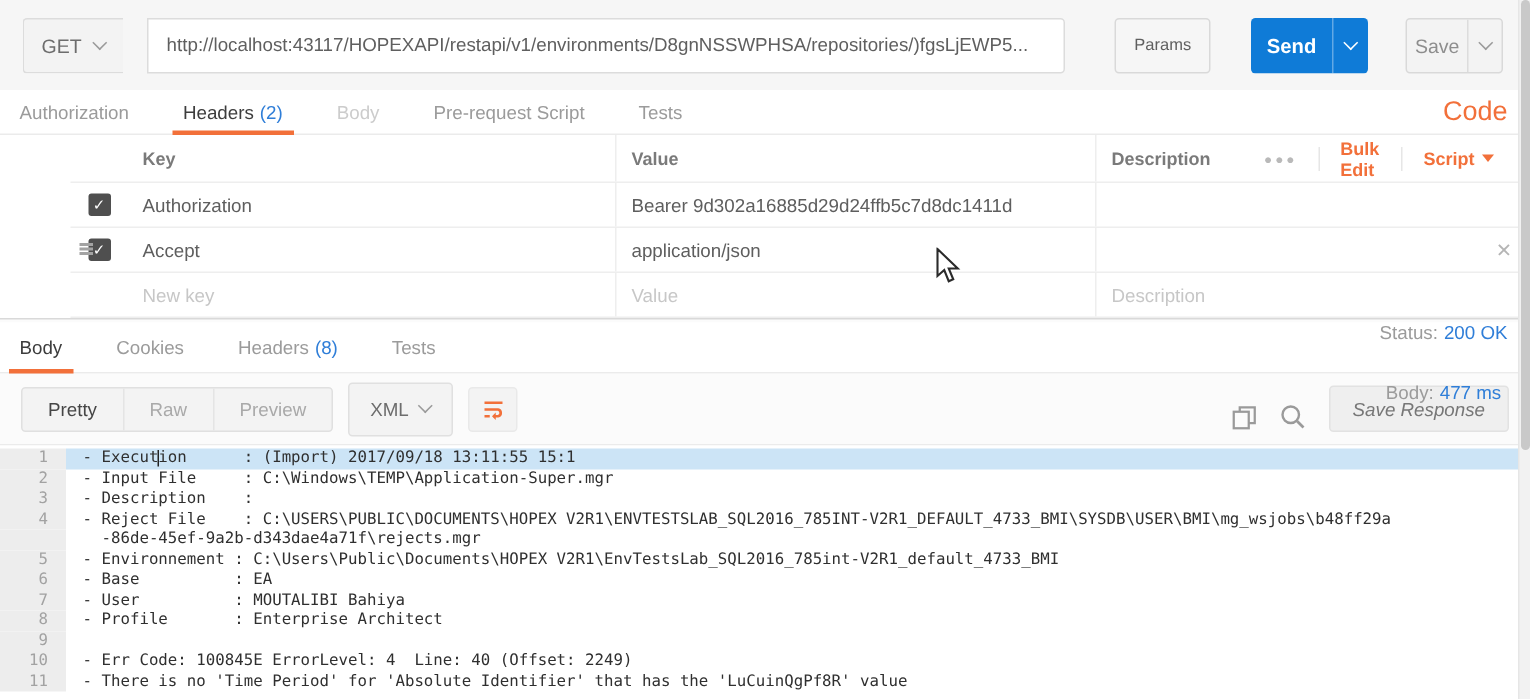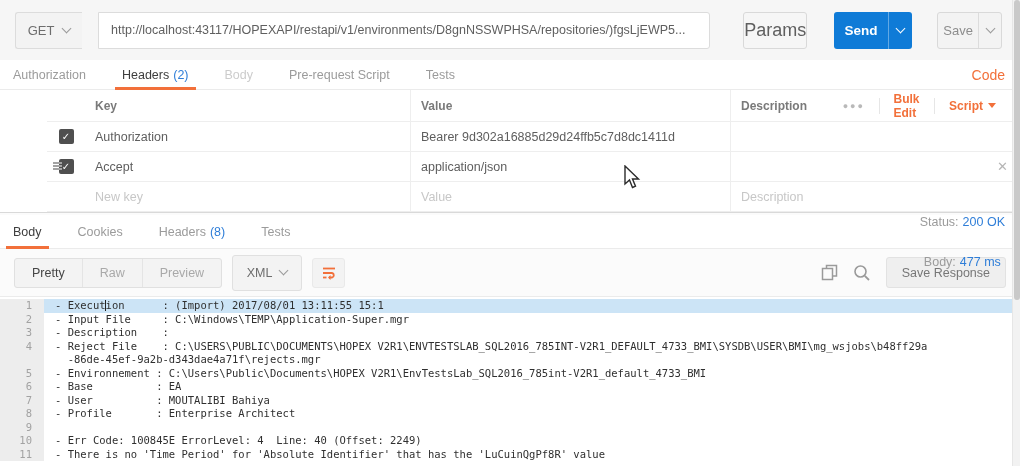--- a/index.html
+++ b/index.html
@@ -10,42 +10,42 @@
   
   .topbar { height:60px; background:#f6f6f6; display:flex; align-items:center; padding:0 18px 0 15px;gap:16px; }
   .method-select { width:86px; height:37px; background:#f3f3f3; border:1px solid #dcdcdc;
     border-right:none; border-radius:3px 0 0 3px; display:flex; align-items:center; justify-content:center;
     gap:9px; color:#6d6d6d; font-size:13px; cursor:pointer; }
   .chev { width:7px; height:7px; border-right:1.6px solid #9a9a9a; border-bottom:1.6px solid #9a9a9a;
     transform:rotate(45deg); margin-top:-4px; }
   .url-input { flex:0 0 612px; height:37px; background:#fff; border:1px solid #dcdcdc; border-radius:0 3px 3px 0;
     font-size:12.5px; color:#5f5f5f; padding:0 12px; outline:none; font-family:"Liberation Sans",sans-serif; }
   .params-btn { width:82px; height:37px; margin-left:17px; background:#f6f6f6; border:1px solid #d9d9d9;
-    border-radius:3px; color:#5f5f5f; font-size:18px; display:flex; align-items:center; justify-content:center; cursor:pointer; }
+    border-radius:3px; color:#5f5f5f; font-size:11px; display:flex; align-items:center; justify-content:center; cursor:pointer; }
   .send-btn { height:37px; margin-left:11px; display:flex; border-radius:3px; overflow:hidden; cursor:pointer; }
   .send-main { width:69px; background:#0f7bd7; color:#fff; font-size:13.5px; font-weight:bold;
     display:flex; align-items:center; justify-content:center; }
   .send-arrow { width:31px; background:#0f7bd7; border-left:1px solid rgba(255,255,255,.35);
     display:flex; align-items:center; justify-content:center; }
   .send-arrow .chev { border-color:#fff; }
   .save-btn { height:37px; margin-left:9px; display:flex; border:1px solid #d9d9d9; border-radius:3px;
     overflow:hidden; background:#f3f3f3; cursor:pointer; }
   .save-main { width:52px; color:#8d8d8d; font-size:13px; display:flex; align-items:center; justify-content:center; }
   .save-arrow { width:29px; border-left:1px solid #dcdcdc; display:flex; align-items:center; justify-content:center; }
 
   
   .tabs-row { height:30px; background:#fff; display:flex; align-items:stretch; padding:0 15px 0 10px;
     border-bottom:1px solid #ebebeb; position:relative; font-size:12.5px; }
   .tab { display:flex; align-items:center; padding:0 3px; margin-right:30px; color:#9b9b9b;
     cursor:pointer; position:relative; white-space:nowrap; }
   .tab.active { color:#3d3d3d; }
   .tab.disabled { color:#cccccc; }
   .tab.active::after { content:""; position:absolute; left:-4px; right:-4px; bottom:-1px; height:3px; background:#f2703a; }
   .tab .count { color:#2f7ed8; margin-left:4px; }
-  .code-link { margin-left:auto; color:#f2703a; display:flex; align-items:center; cursor:pointer; font-size:14px; }
+  .code-link { margin-left:auto; color:#f2703a; display:flex; align-items:center; cursor:pointer; font-size:18px; }
 
   
   .htable { font-size:12.5px; color:#5e5e5e;margin-left:47px; }
   .trow { display:grid; grid-template-columns:38px 325px 320px 1fr 34px; align-items:center;
     border-bottom:1px solid #eeeeee; height:30px; position:relative; }
   .trow-head { height:32px; color:#7a7a7a; font-weight:bold; font-size:12px; }
   .tcell { padding:0 10px; height:100%; display:flex; align-items:center; overflow:hidden; white-space:nowrap; }
   .tcell.bordered { border-left:1px solid #eeeeee; }
   .first-col { justify-content:center; position:relative; }
   .checkbox { width:15px; height:15px; background:#4f4f4f; border-radius:2px; color:#fff; font-size:10px;
@@ -76,21 +76,21 @@
   .seg-group { display:flex; height:30px; border:1px solid #e0e0e0; border-radius:3px; overflow:hidden; background:#f3f3f3;justify-content:flex-end; }
   .seg { padding:0 17px; display:flex; align-items:center; font-size:12.5px; color:#a9a9a9;
     border-right:1px solid #e4e4e4; cursor:pointer; }
   .seg:last-child { border-right:none; }
   .seg.active { color:#454545; }
   .fmt-select { margin-left:10px; height:36px; width:70px; background:#f3f3f3; border:1px solid #e0e0e0;
     border-radius:3px; display:flex; align-items:center; justify-content:center; gap:8px; font-size:12.5px;
     color:#6d6d6d; cursor:pointer; }
   .wrap-btn { margin-left:10px; width:33px; height:30px; background:#f3f3f3; border:1px solid #e9e9e9;
     border-radius:3px; display:flex; align-items:center; justify-content:center; cursor:pointer; }
-  .tool-icons { margin-left:auto; display:flex; align-items:center; gap:12px; }
+  .tool-icons { margin-left:auto; display:flex; align-items:flex-end; gap:12px;font-style:italic; }
   .icon-btn { width:20px; height:20px; cursor:pointer; display:flex; align-items:center; justify-content:center; }
   .save-resp-btn { height:31px; padding:0 15px; background:#efefef; border:1px solid #e2e2e2; border-radius:3px;
     color:#777; font-size:12.5px; display:flex; align-items:center; cursor:pointer; margin-left:2px; }
 
   
   .code-area { height:168px; background:#fff; overflow:hidden; position:relative;
     font-family:"DejaVu Sans Mono", monospace; font-size:10.5px; line-height:13.5px; color:#2f2f2f; padding-top:2px; }
   .code-line { display:flex; }
   .code-line .gut { flex:0 0 44px; text-align:right; padding-right:12px; color:#a2a2a2;
     background:#ededed; user-select:none; }
@@ -254,21 +254,21 @@
         </svg>
       </div>
       <div class="save-resp-btn">Save Response</div>
     </div>
   </div>
 
   <div class="code-area">
     <div id="code-lines">
         <div class="code-line hl">
           <span class="gut">1</span>
-          <span class="txt">- Execution      : (Import) 2017/08/01 13:11:55 15:1</span>
+          <span class="txt">- Execution      : (Import) 2017/09/18 13:11:55 15:1</span>
         </div>
         <div class="code-line">
           <span class="gut">2</span>
           <span class="txt">- Input File     : C:\Windows\TEMP\Application-Super.mgr</span>
         </div>
         <div class="code-line">
           <span class="gut">3</span>
           <span class="txt">- Description    :</span>
         </div>
         <div class="code-line">

